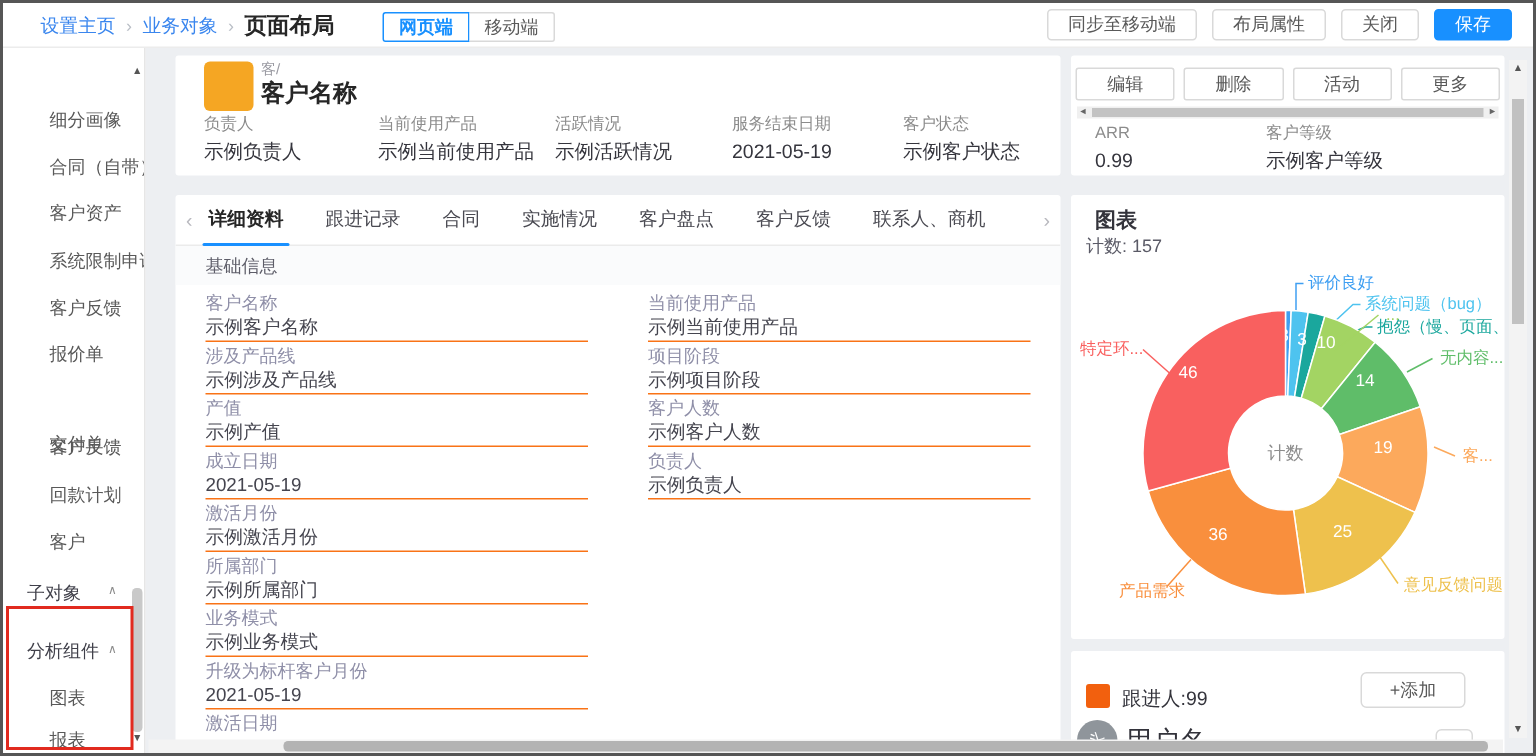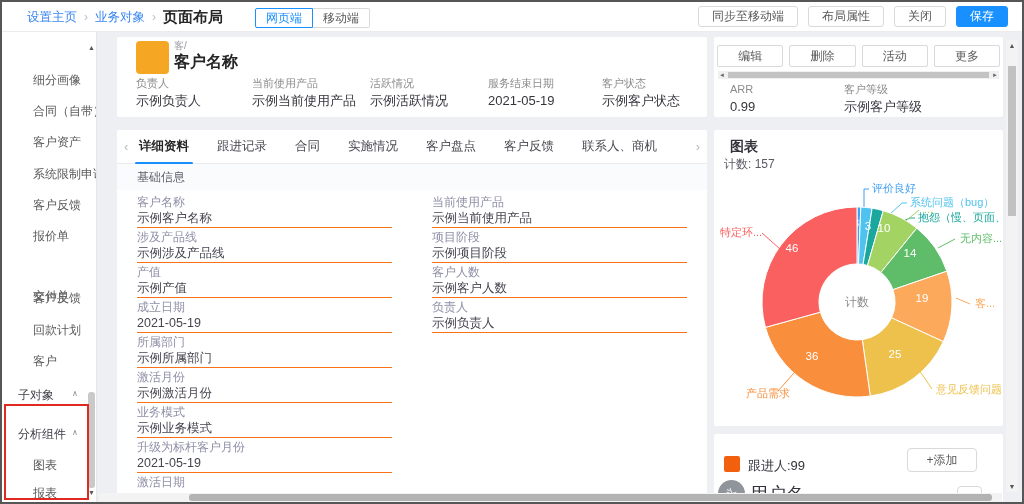--- a/index.html
+++ b/index.html
@@ -13,21 +13,21 @@
   .breadcrumb { position:absolute; left:25px; top:0; height:30px; display:flex;
                 align-items:center; gap:7px; font-size:12.5px; }
   .crumb { color:#3a86ee; cursor:pointer; }
   .crumb.current { color:#262626; font-weight:bold; font-size:15px; cursor:default; }
   .crumb-sep { color:#b9bec6; font-size:12px; }
   .view-toggle { position:absolute; left:253px; top:6px; display:flex; }
   .vt-btn { height:20px; padding:0 10px; font-size:12px; line-height:18px; background:#fff;
             border:1px solid #d9d9d9; color:#595959; cursor:pointer; }
   .vt-btn:first-child { border-radius:2px 0 0 2px; }
   .vt-btn:last-child { border-radius:0 2px 2px 0; border-left-width:0; }
-  .vt-btn.active { border:1px solid #1890ff; color:#1890ff; }
+  .vt-btn.active { border:1px solid #1890ff; color:#1890ff;font-weight:bold; }
   .hdr-actions { position:absolute; right:14px; top:4px; display:flex; gap:10px; }
   .hbtn { height:21px; padding:0 13px; font-size:12px; line-height:19px; background:#fff;
           border:1px solid #d9d9d9; border-radius:3px; color:#595959; cursor:pointer; }
   .hbtn.primary { background:#1890ff; border-color:#1890ff; color:#fff; }
 
   
   .content { position:absolute; top:30px; left:0; right:0; bottom:0; background:#edeff2; }
 
   
   .sidebar { position:absolute; left:0; top:0; bottom:0; width:95px; background:#fff;
@@ -244,26 +244,26 @@
             </div>
             <div class="fld">
               <div class="fl">产值</div>
               <div class="fv">示例产值</div>
             </div>
             <div class="fld">
               <div class="fl">成立日期</div>
               <div class="fv">2021-05-19</div>
             </div>
             <div class="fld">
+              <div class="fl">激活月份</div>
+              <div class="fv">示例激活月份</div>
+            </div>
+            <div class="fld">
               <div class="fl">所属部门</div>
               <div class="fv">示例所属部门</div>
-            </div>
-            <div class="fld">
-              <div class="fl">激活月份</div>
-              <div class="fv">示例激活月份</div>
             </div>
             <div class="fld">
               <div class="fl">业务模式</div>
               <div class="fv">示例业务模式</div>
             </div>
             <div class="fld">
               <div class="fl">升级为标杆客户月份</div>
               <div class="fv">2021-05-19</div>
             </div>
             <div class="fld">

